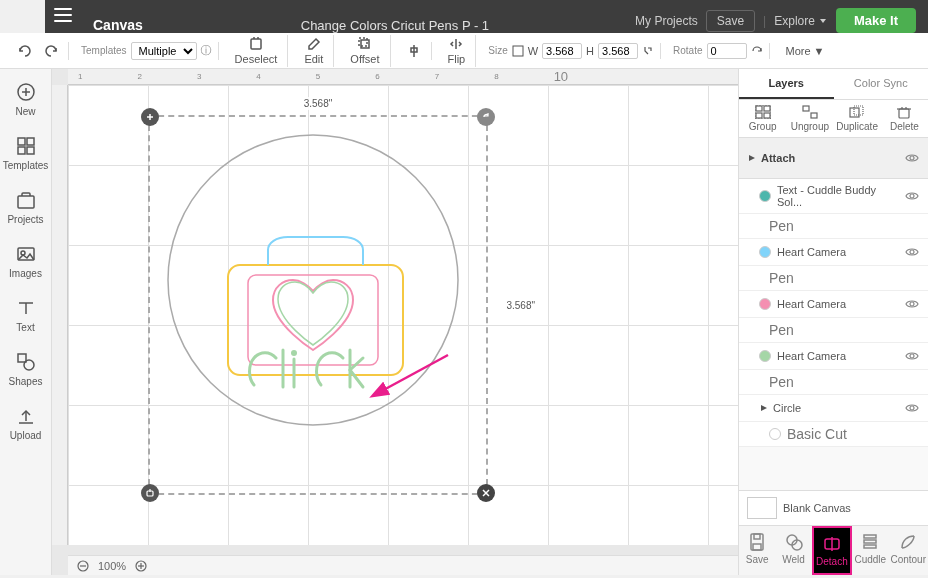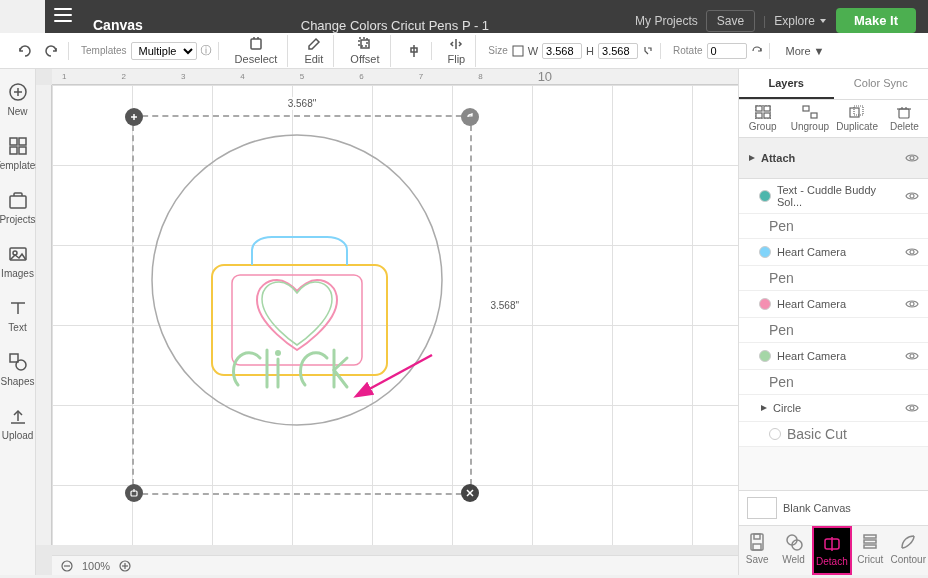--- a/index.html
+++ b/index.html
@@ -120,21 +120,21 @@
     }
 
     
     .main-layout {
       display: flex;
       height: calc(578px - 36px - 36px);
     }
 
     
     .left-sidebar {
-      width: 36px;
+      width: 52px;
       background: #f5f5f5;
       border-right: 1px solid #ddd;
       display: flex;
       flex-direction: column;
       align-items: center;
       padding-top: 4px;
       gap: 2px;
     }
     .sidebar-item {
       display: flex;
@@ -851,21 +851,21 @@
             <line x1="10" y1="3" x2="10" y2="17"></line>
           </svg>
         <span style="color:#e91e8c">Detach</span>
       </button>
       <button class="action-btn">
         <svg width="20" height="20" viewBox="0 0 20 20" fill="none" stroke="#888" stroke-width="1.5">
             <rect x="4" y="3" width="12" height="3"></rect>
             <rect x="4" y="8" width="12" height="3"></rect>
             <rect x="4" y="13" width="12" height="3"></rect>
           </svg>
-        <span>Cricut</span>
+        <span>Cuddle</span>
       </button>
       <button class="action-btn">
         <svg width="20" height="20" viewBox="0 0 20 20" fill="none" stroke="#888" stroke-width="1.5">
             <path d="M4 16 C4 8 10 4 16 4"></path>
             <path d="M4 16 C8 16 16 10 16 4"></path>
           </svg>
         <span>Contour</span>
       </button>
     </div>
   </div>

